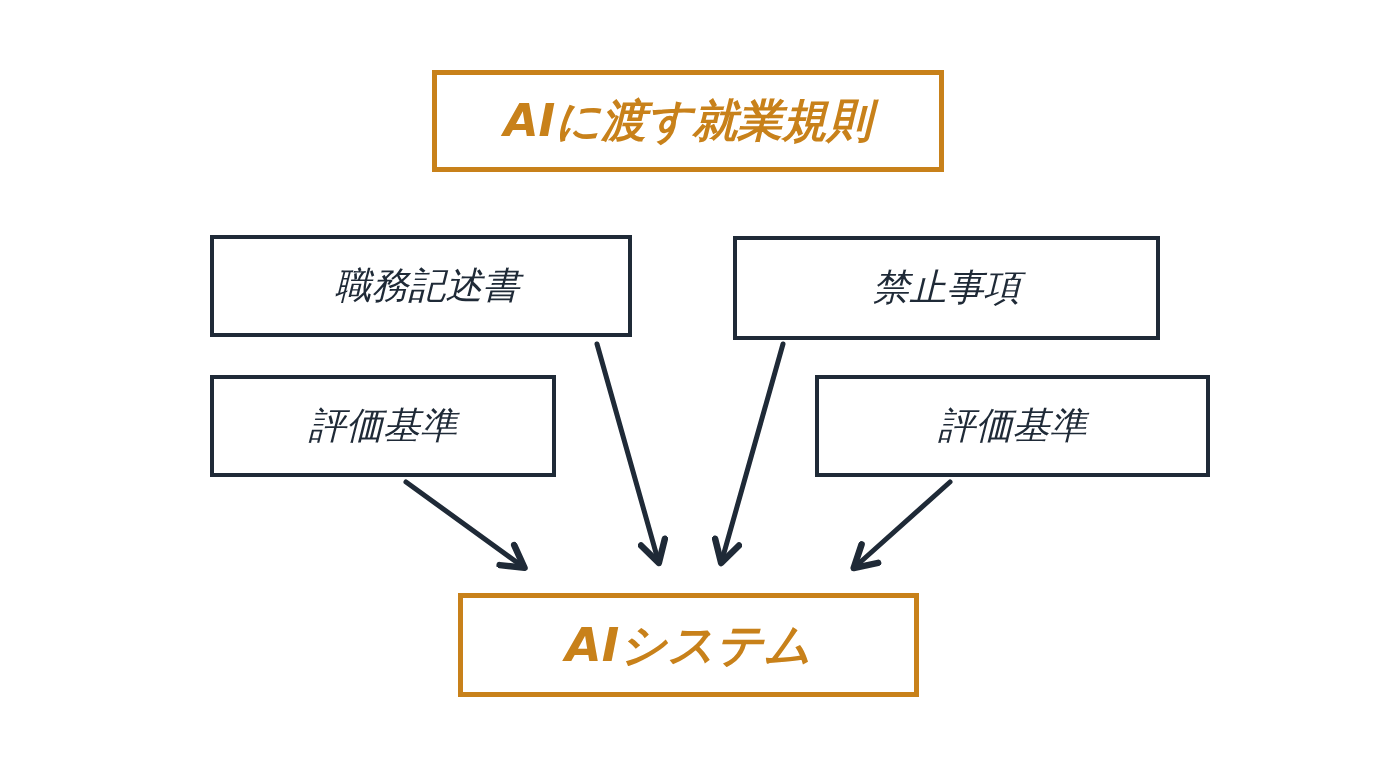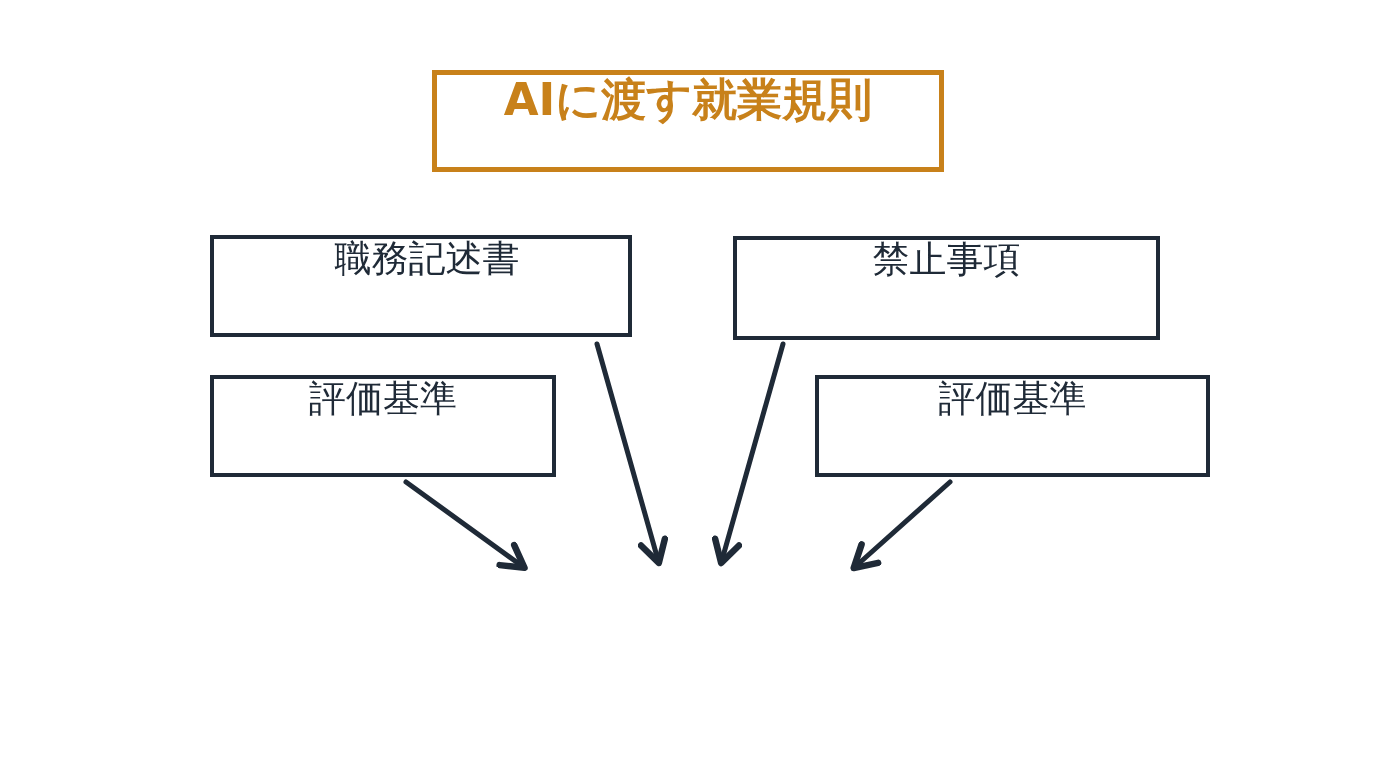--- a/index.html
+++ b/index.html
@@ -17,25 +17,26 @@
   }
   .canvas {
     position: relative;
     width: 1376px;
     height: 768px;
     background: var(--bg);
   }
   .box {
     position: absolute;
     display: flex;
-    align-items: flex-start;
+    align-items: center;
     justify-content: center;
     background: var(--bg);
     text-align: center;
     line-height: 1.1;
+    font-style: italic;
   }
   .box.accent {
     border: 5px solid var(--accent);
     color: var(--accent);
     font-weight: bold;
   }
   .box.node {
     border: 4px solid var(--ink);
     color: var(--ink);
     font-weight: 500;
@@ -96,14 +97,17 @@
   </div>
 
   <div class="box node node-prohib">
     <span>評価基準</span>
   </div>
 
   <div class="box node node-eval">
     <span>評価基準</span>
   </div>
 
+  <div class="box accent target-box">
+    <span>AIシステム</span>
+  </div>
 
 </div>
 
 </body></html>

